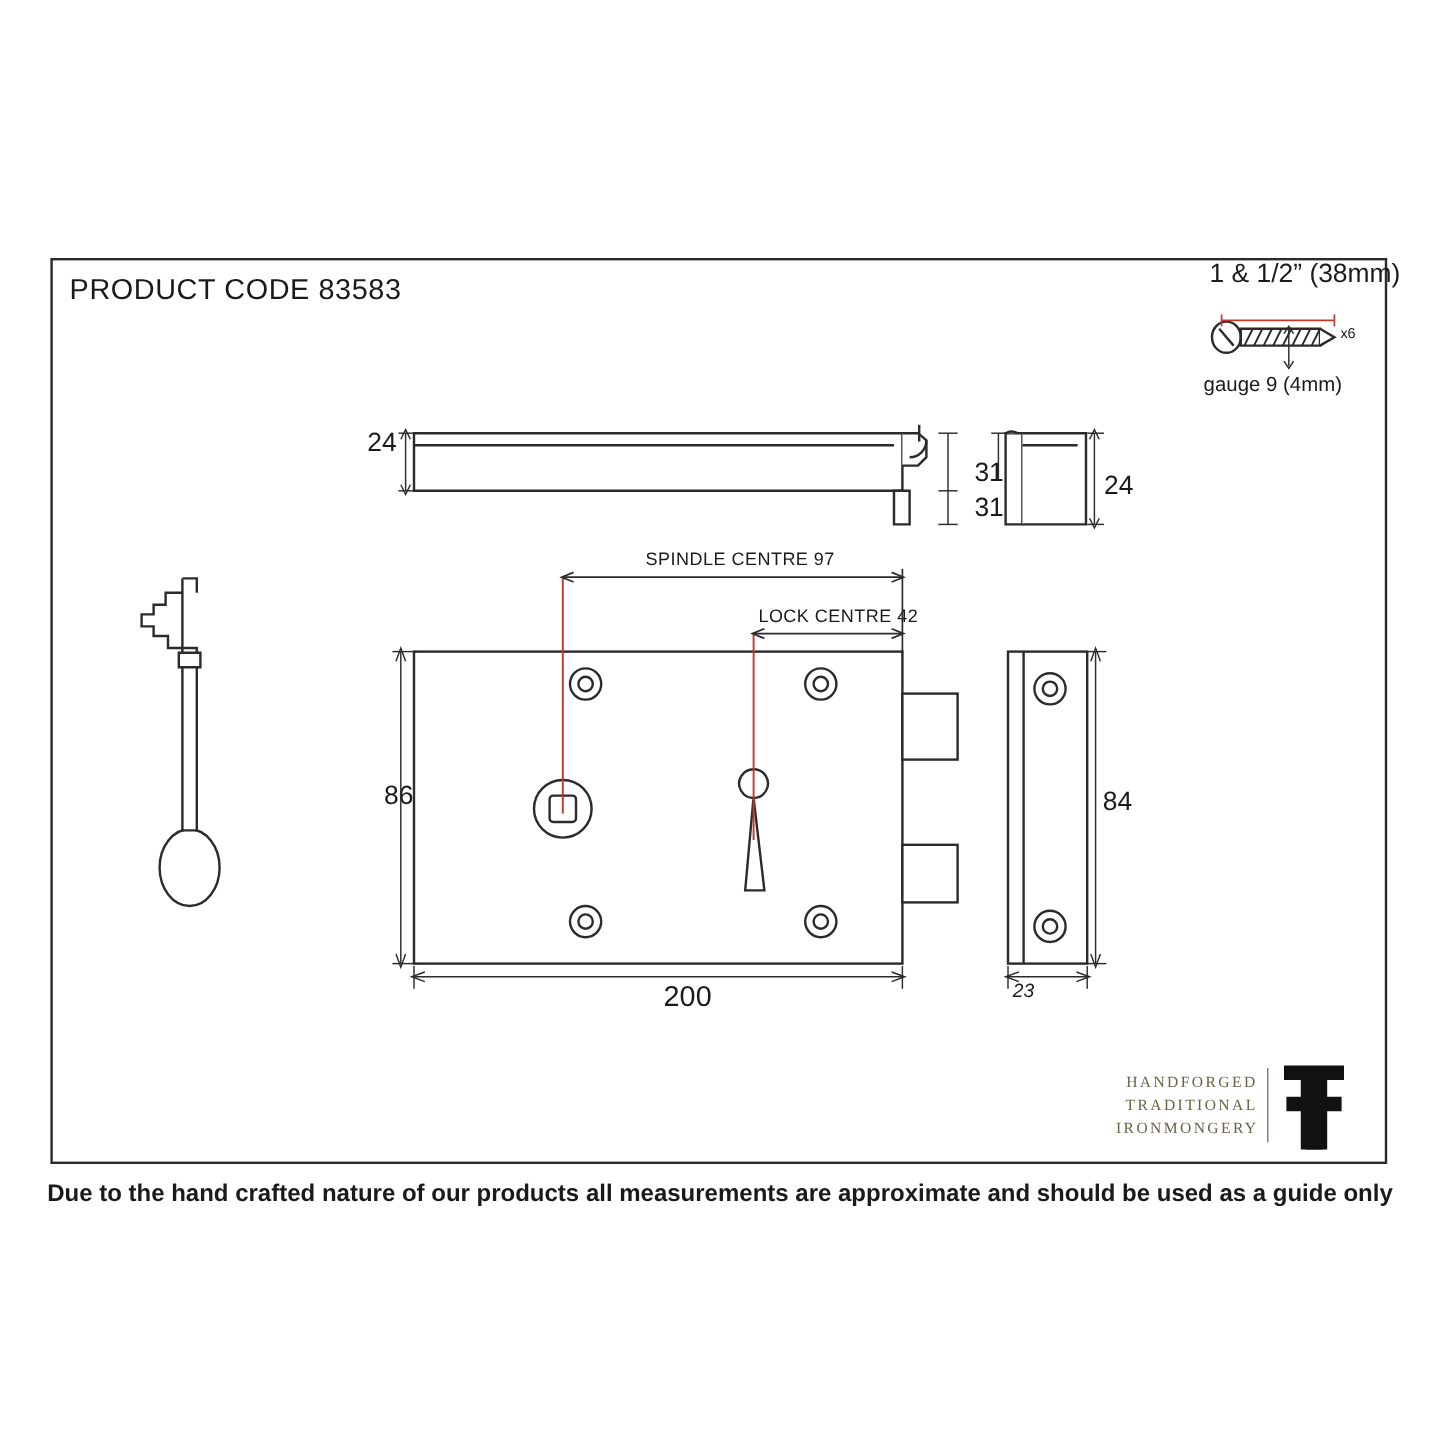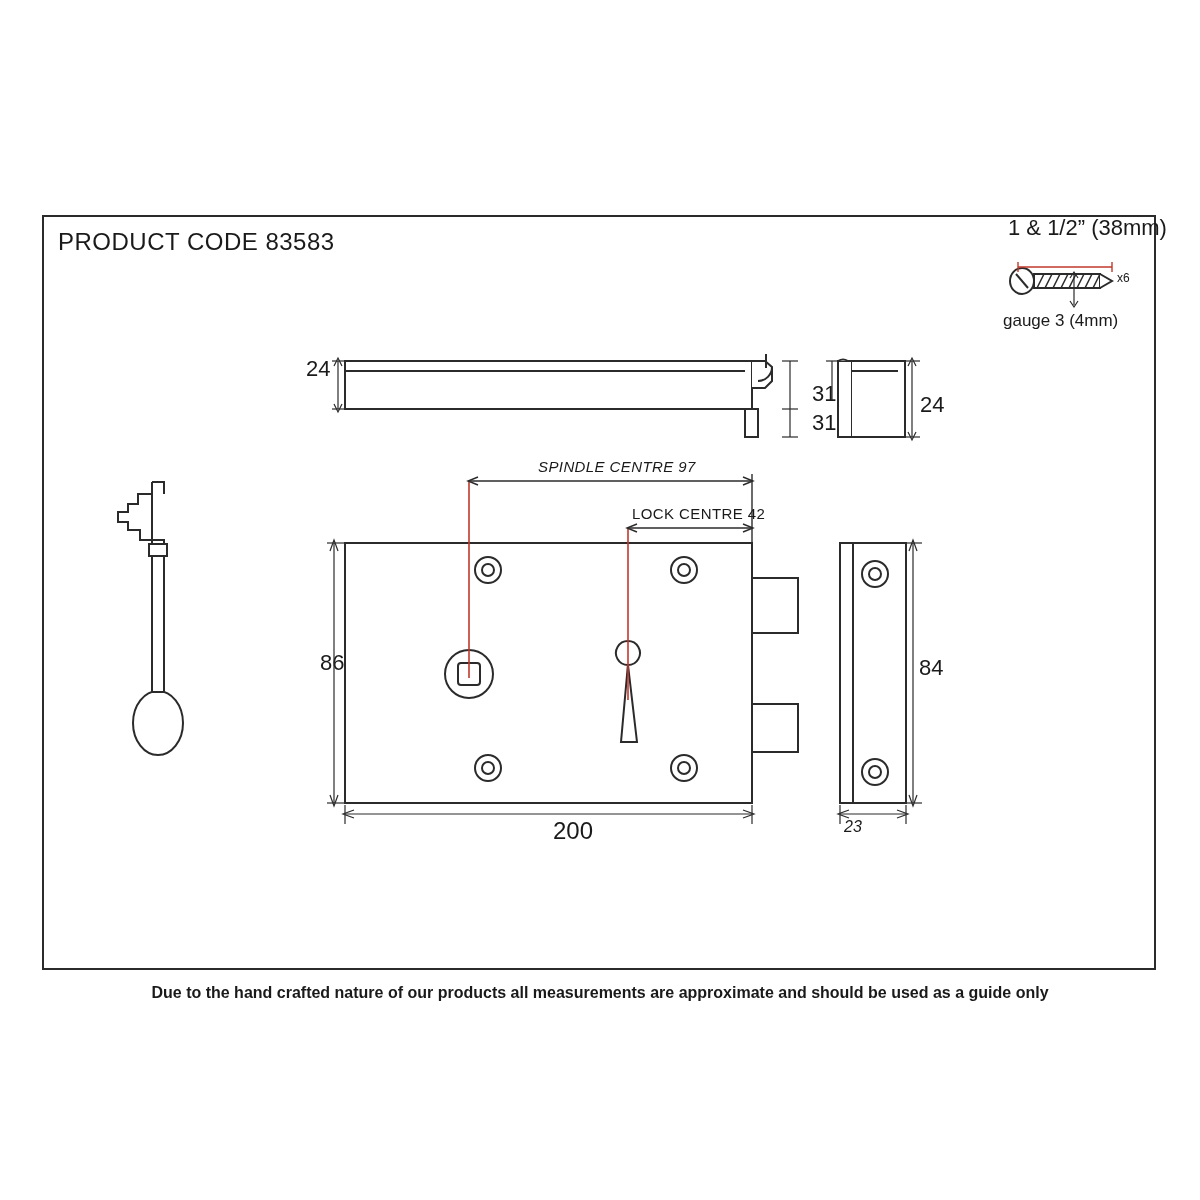--- a/index.html
+++ b/index.html
@@ -55,28 +55,28 @@
   }
   .dim-sm { font-size: 17px; }
   #dim-24-top   { left: 306px; top: 356px; font-size: 22px; }
   #dim-31-a     { left: 812px; top: 381px; font-size: 22px; }
   #dim-31-b     { left: 812px; top: 410px; font-size: 22px; }
   #dim-24-right { left: 920px; top: 392px; font-size: 22px; }
   #dim-86       { left: 320px; top: 650px; font-size: 22px; }
   #dim-140      { left: 553px; top: 817px; font-size: 24px; }
   #dim-84       { left: 919px; top: 655px; font-size: 22px; }
   #dim-23       { left: 844px; top: 818px; font-size: 16px; font-style: italic; }
-  #spindle-label { left: 538px; top: 458px; font-size: 15px; letter-spacing: 0.4px; font-style: italic; }
+  #spindle-label { left: 538px; top: 458px; font-size: 15px; letter-spacing: 0.4px; }
   #lock-label    { left: 632px; top: 505px; font-size: 15px; letter-spacing: 0.4px; }
 
   #disclaimer {
     left: 0; top: 984px;
     width: 1200px;
     text-align: center;
-    font-size: 16px;
+    font-size: 20px;
     font-weight: bold;
     color: #1a1a1a;
   }
 
   
   #logo-block {
     position: absolute;
     left: 930px;
     top: 884px;
     width: 195px;
@@ -108,21 +108,21 @@
 </head>
 <body>
 
 <div id="sheet">
 
   <div class="frame"></div>
 
   <div class="txt" id="product-code">PRODUCT CODE 83583</div>
 
   <div class="txt" id="screw-top-label">1 &amp; 1/2” (38mm)</div>
-  <div class="txt" id="screw-bottom-label">gauge 3 (4mm)</div>
+  <div class="txt" id="screw-bottom-label">gauge 9 (4mm)</div>
   <div class="txt" id="screw-qty">x6</div>
 
   <div class="txt dim" id="dim-24-top">24</div>
   <div class="txt dim" id="dim-31-a">31</div>
   <div class="txt dim" id="dim-31-b">31</div>
   <div class="txt dim" id="dim-24-right">24</div>
   <div class="txt dim" id="dim-86">86</div>
   <div class="txt dim" id="dim-140">200</div>
   <div class="txt dim" id="dim-84">84</div>
   <div class="txt dim" id="dim-23">23</div>
@@ -309,16 +309,28 @@
           <path d="M849 810 L838 814 L849 818" fill="none"></path>
           <path d="M897 810 L908 814 L897 818" fill="none"></path>
           <line x1="840" y1="805" x2="840" y2="824"></line>
           <line x1="906" y1="805" x2="906" y2="824"></line>
         </g>
       </g>
 
     </g>
   </svg>
 
+  <div id="logo-block">
+    <div id="logo-words">
+      <div>HANDFORGED</div>
+      <div>TRADITIONAL</div>
+      <div>IRONMONGERY</div>
+    </div>
+    <div id="logo-rule"></div>
+    <svg id="logo-mark" viewBox="0 0 58 78">
+      <path d="M4 4 L54 4 L54 16 L40 16 L40 30 L52 30 L52 42 L40 42 L40 74 L18 74 L18 42 L6 42 L6 30 L18 30 L18 16 L4 16 Z" fill="#111111"></path>
+      <path d="M22 56 L36 56 L36 74 L22 74 Z" fill="#111111"></path>
+    </svg>
+  </div>
 
   <div class="txt" id="disclaimer">Due to the hand crafted nature of our products all measurements are approximate and should be used as a guide only</div>
 
 </div>
 
 </body></html>

